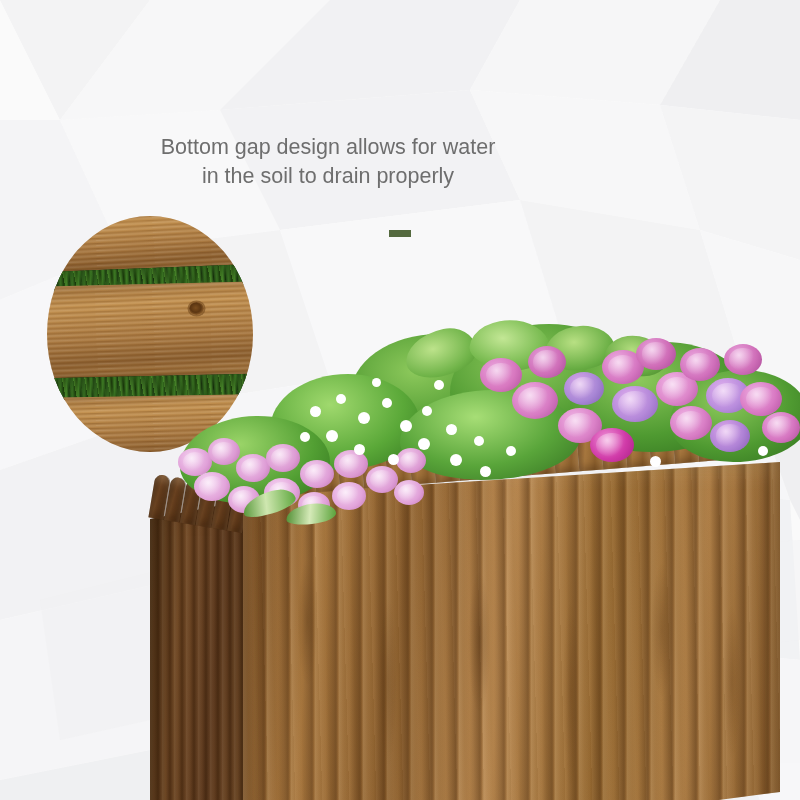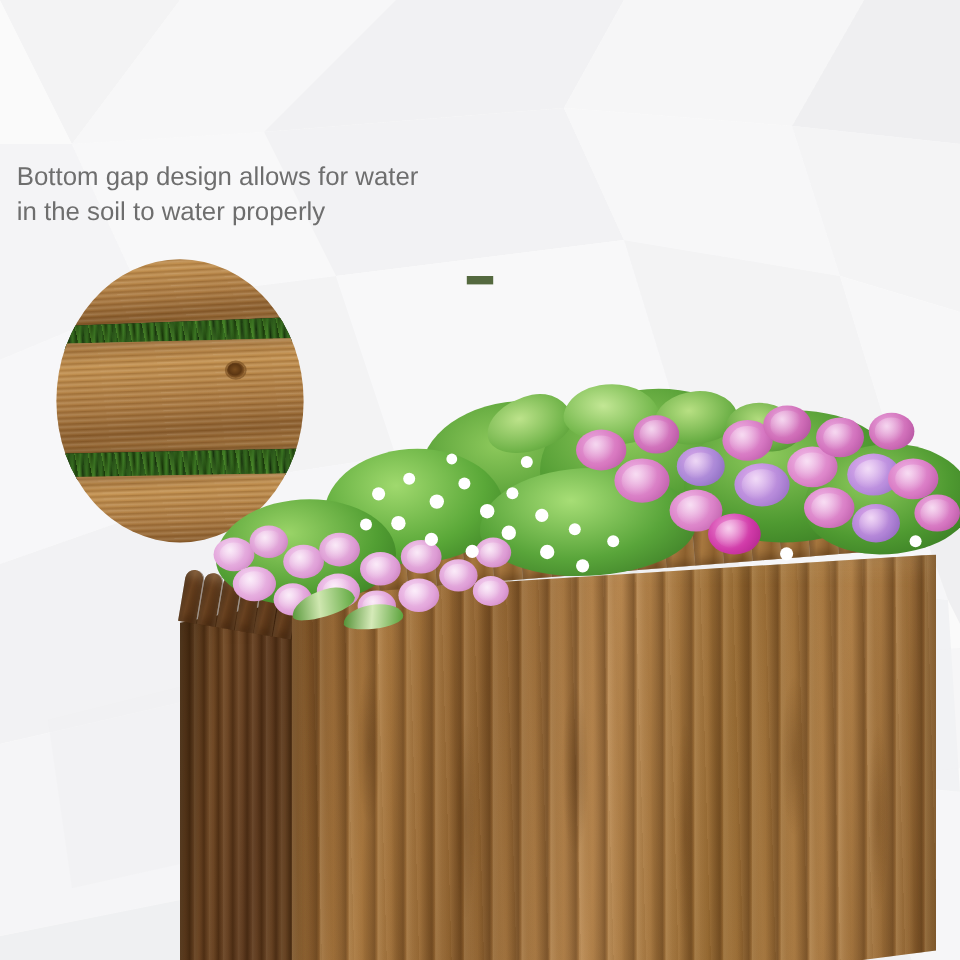--- a/index.html
+++ b/index.html
@@ -22,22 +22,22 @@
     display:flex;align-items:center;justify-content:center;
   }
   .header-title{
     color:#ffffff;font-size:45px;font-weight:bold;letter-spacing:1.2px;
     line-height:1;margin:0;padding:0 0 2px 0;
   }
 
   
   .subtitle{
     position:absolute;left:0;top:133px;width:656px;
-    text-align:left;color:#6e6e6e;
-    font-size:21.5px;line-height:29px;font-weight:400;padding-left:14px;
+    text-align:center;color:#6e6e6e;
+    font-size:21.5px;line-height:29px;font-weight:400;
   }
   .subtitle span{display:block;}
 
   
   .divider-dash{
     position:absolute;left:389px;top:230px;width:22px;height:7px;
     background:#54693F;
   }
 
   
@@ -194,21 +194,21 @@
         <polygon points="300,470 520,440 560,560 340,600" fill="#e9eaec"></polygon>
         <polygon points="40,600 200,560 240,700 60,740" fill="#f0f0f2"></polygon>
         <polygon points="560,560 800,540 800,640 620,660" fill="#f1f1f3"></polygon>
       </g>
     </svg>
   </div>
 
 
   <div class="subtitle">
     <span>Bottom gap design allows for water</span>
-    <span>in the soil to water properly</span>
+    <span>in the soil to drain properly</span>
   </div>
 
   <div class="divider-dash"></div>
 
   <div class="inset-circle">
     <div class="inner">
 
       <div class="plank" style="top:-6px;height:62px;transform:rotate(-2.2deg);"></div>
 
       <div class="grass-band" style="top:52px;height:20px;transform:rotate(-2.2deg);"></div>

